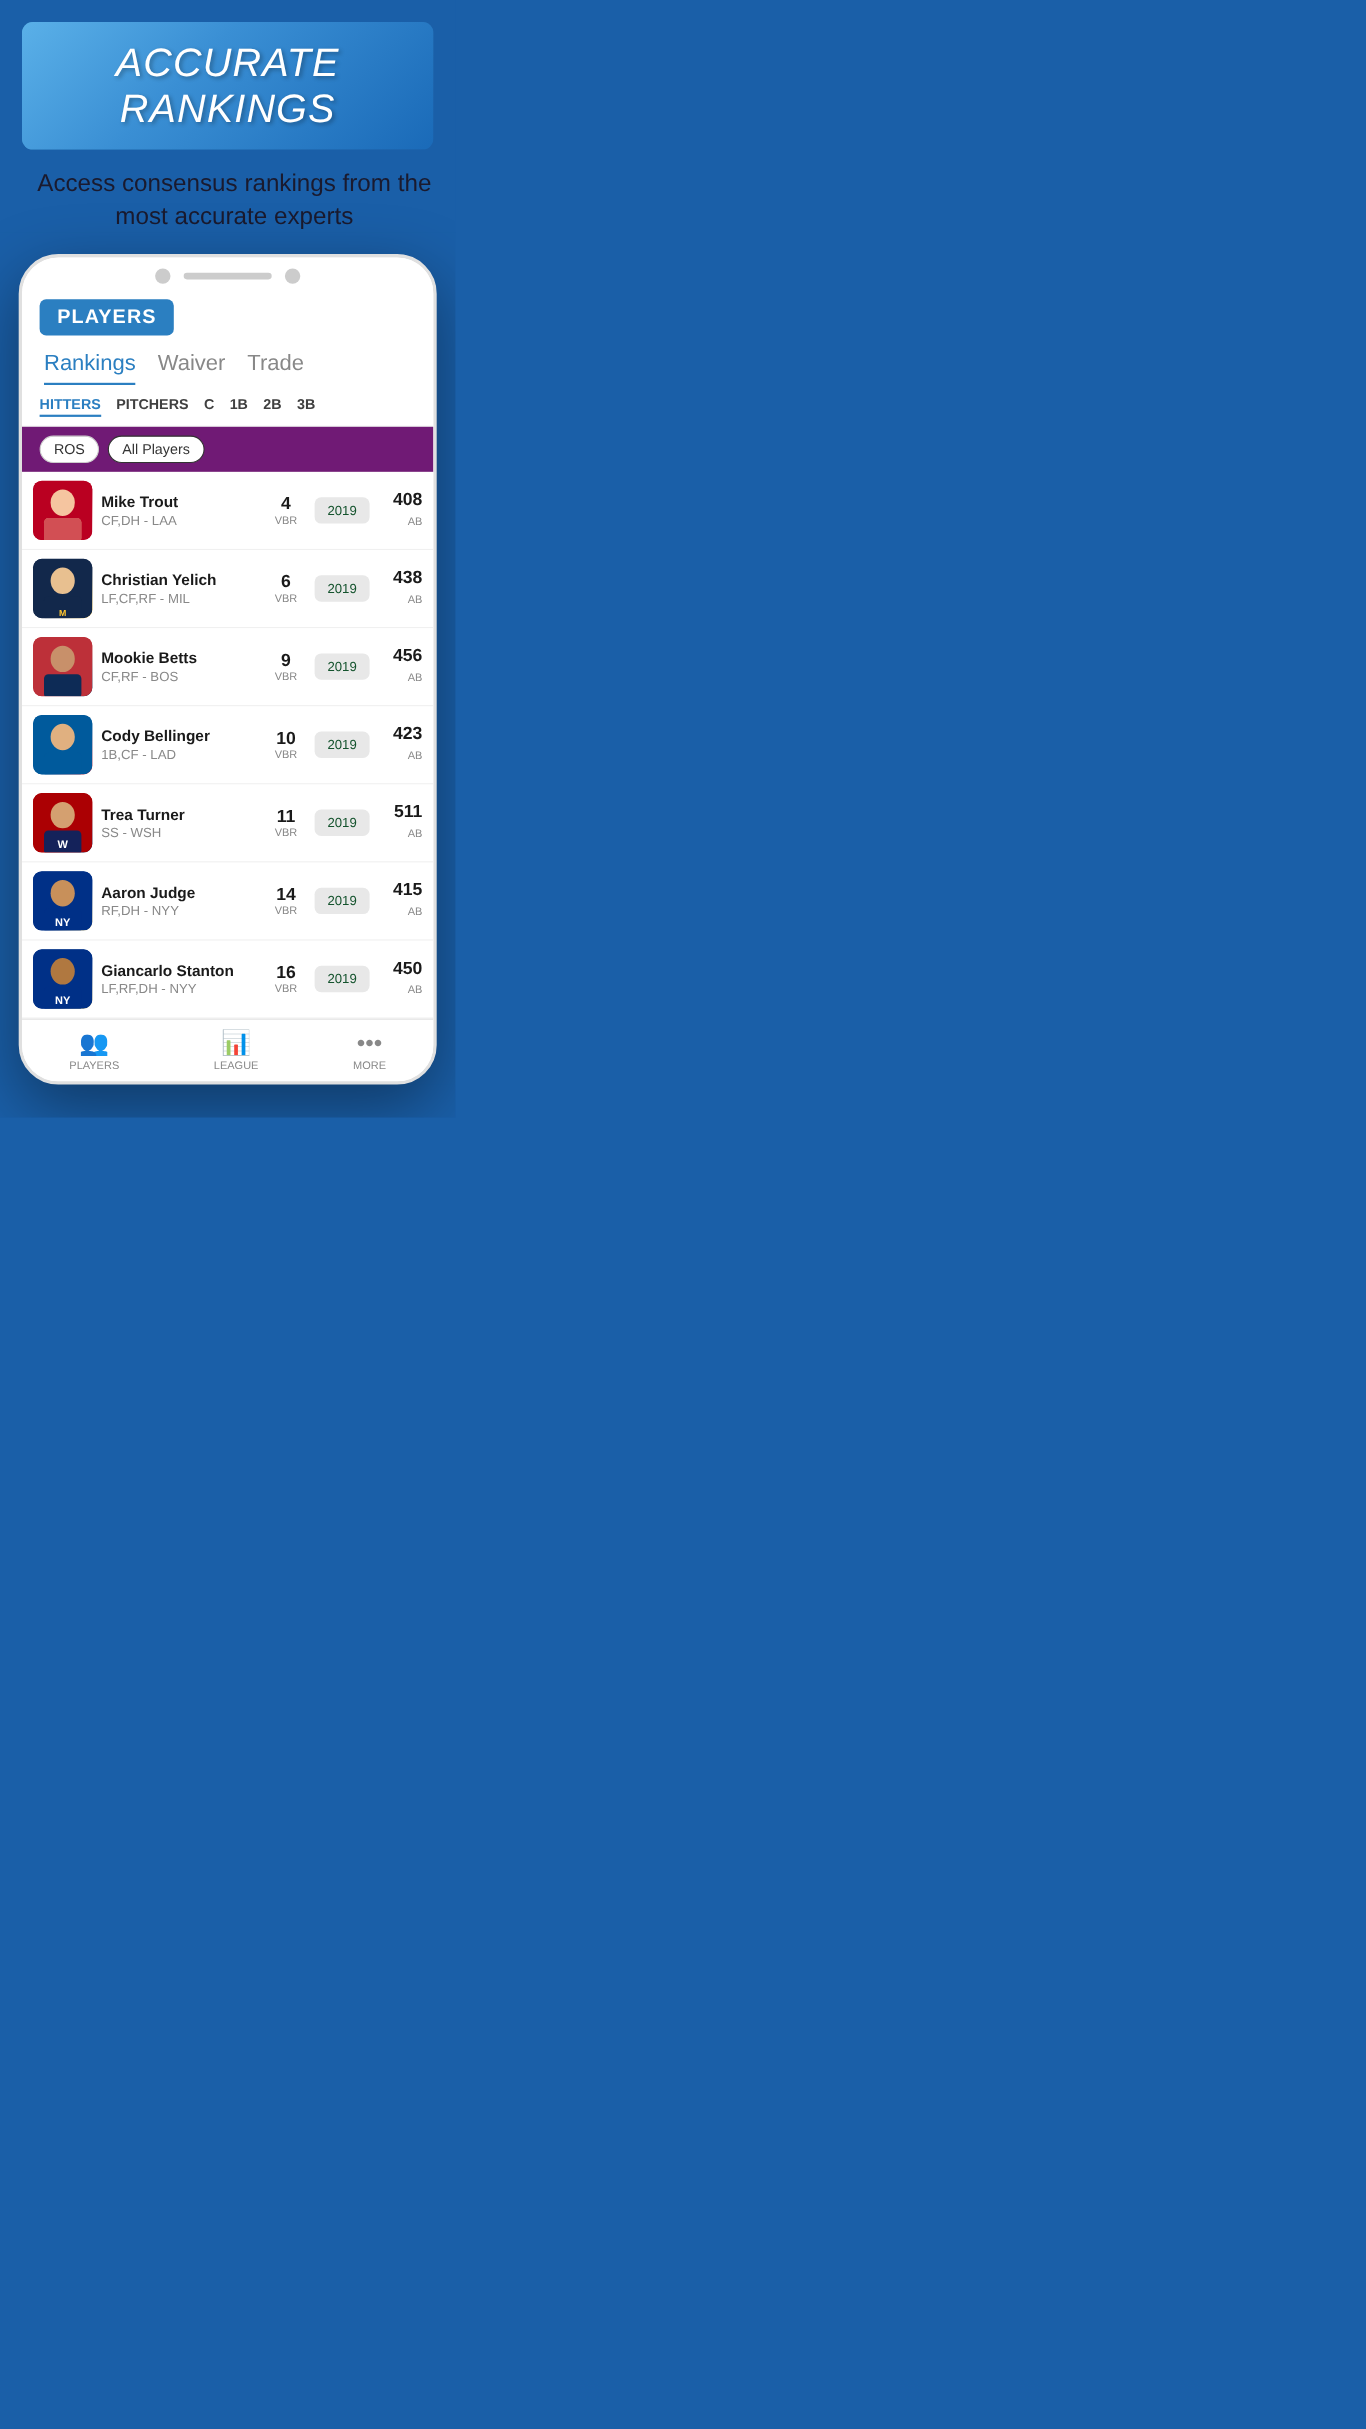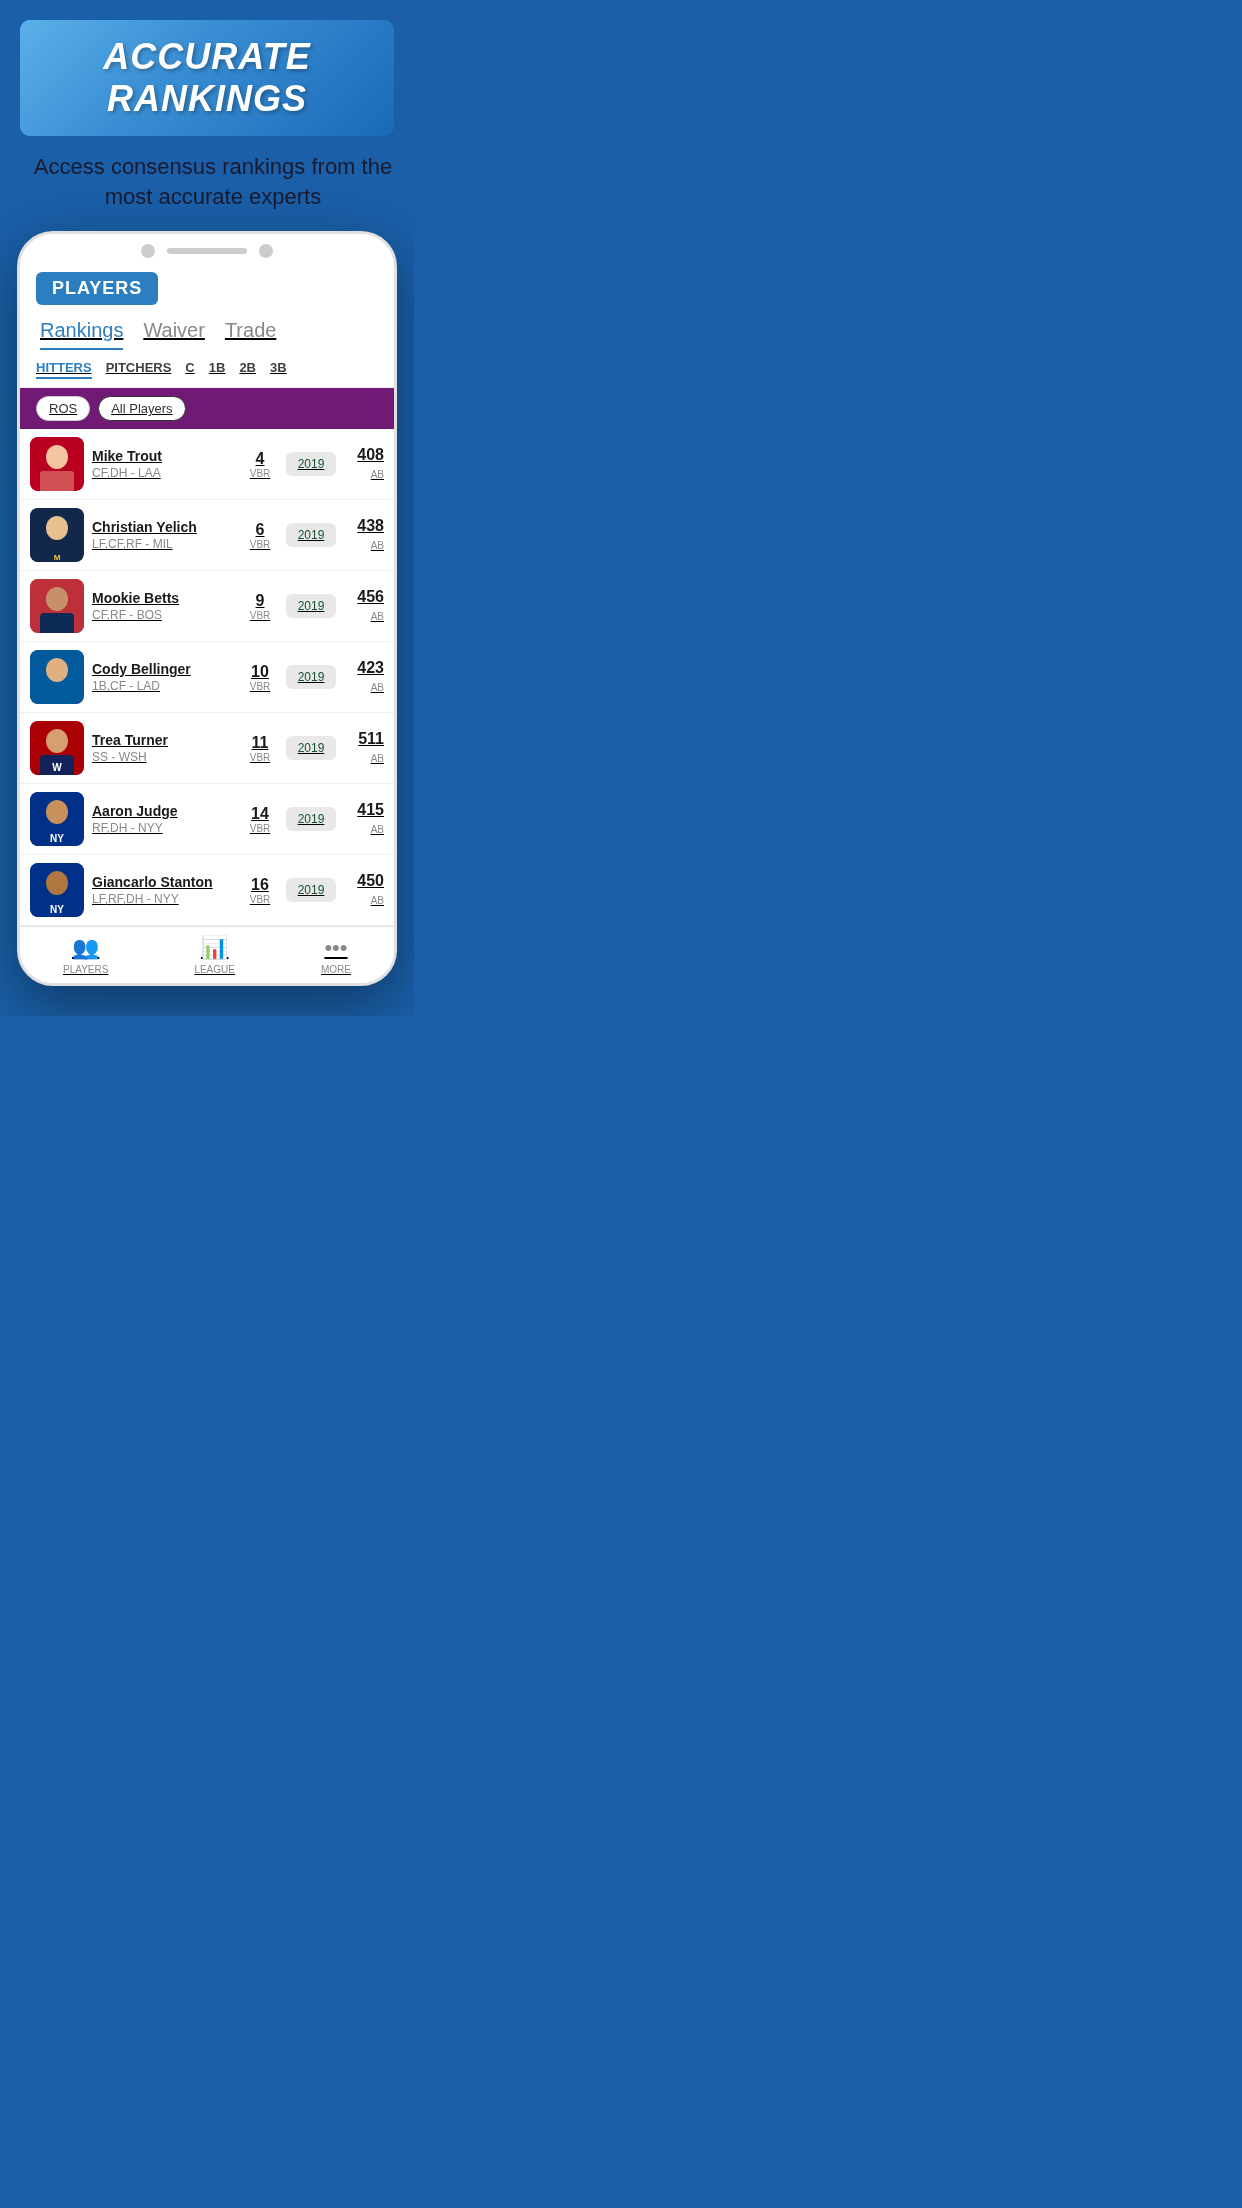--- a/index.html
+++ b/index.html
@@ -31,41 +31,40 @@
     .banner::before {
       content: '';
       position: absolute;
       top: 0; left: 0; right: 0; bottom: 0;
       background: linear-gradient(135deg, #5ab0e8 0%, #3a8fd4 40%, #1a6ab8 100%);
     }
 
     .banner-title {
       position: relative;
       font-size: 36px;
-      font-weight: 700;
+      font-weight: 400;
       color: white;
       font-style: italic;
       text-transform: uppercase;
       letter-spacing: 1px;
       text-shadow: 2px 2px 4px rgba(0,0,0,0.3);
     }
 
     .subtitle {
       color: #1a1a2e;
       font-size: 22px;
       line-height: 1.35;
       margin: 12px 0 20px 12px;
       font-weight: 400;
     }
 
     .phone-container {
       position: relative;
       margin: 0 auto;
       width: 380px;
-      text-decoration: underline;
     }
 
     .phone-frame {
       background: white;
       border-radius: 36px;
       overflow: hidden;
       box-shadow: 0 20px 60px rgba(0,0,0,0.4);
       position: relative;
       border: 3px solid #e0e0e0;
     }

